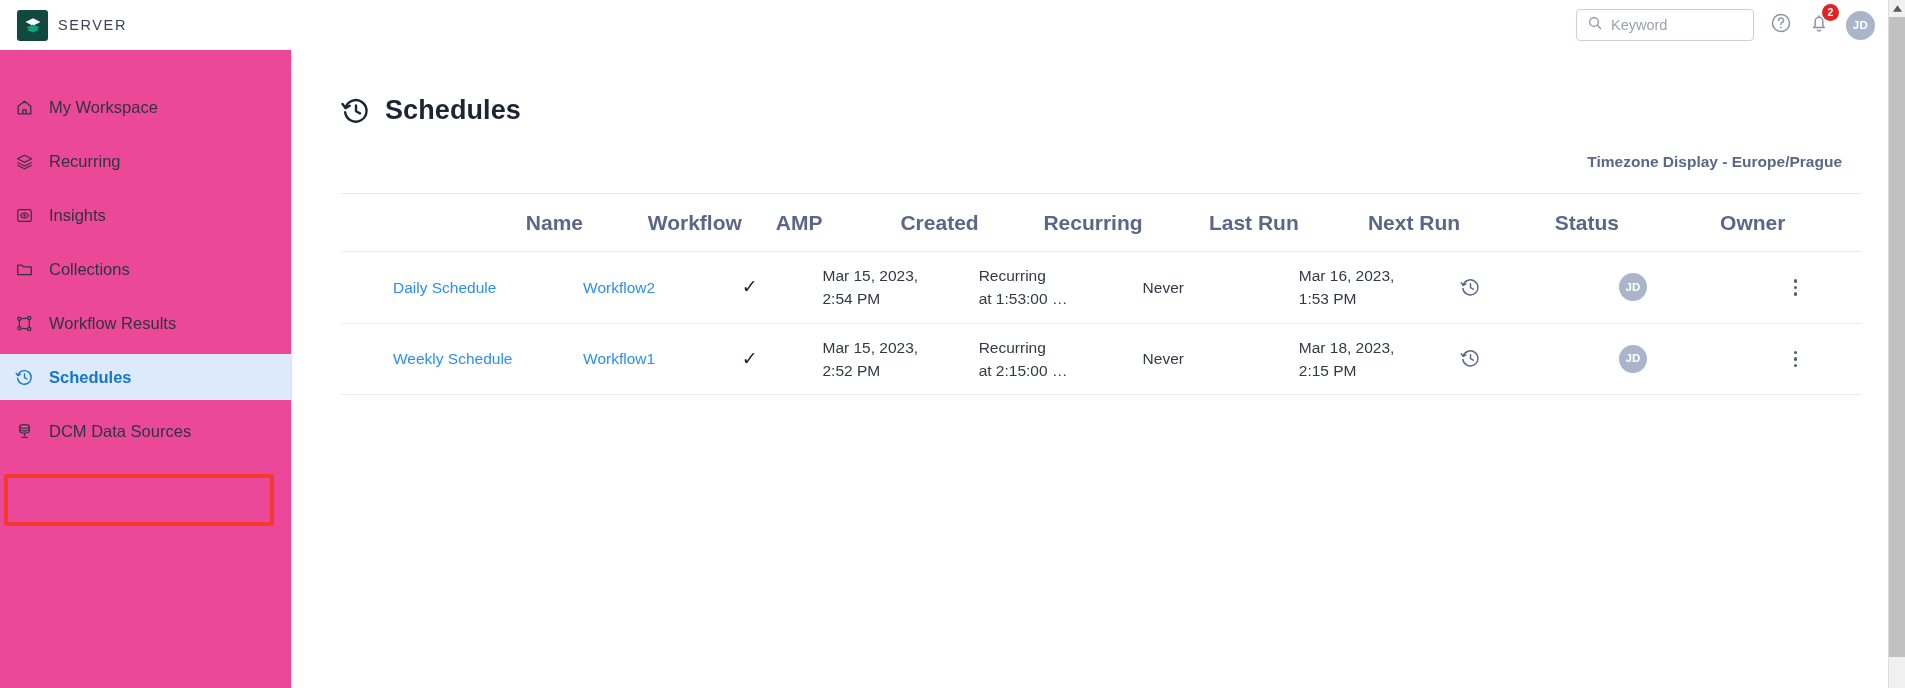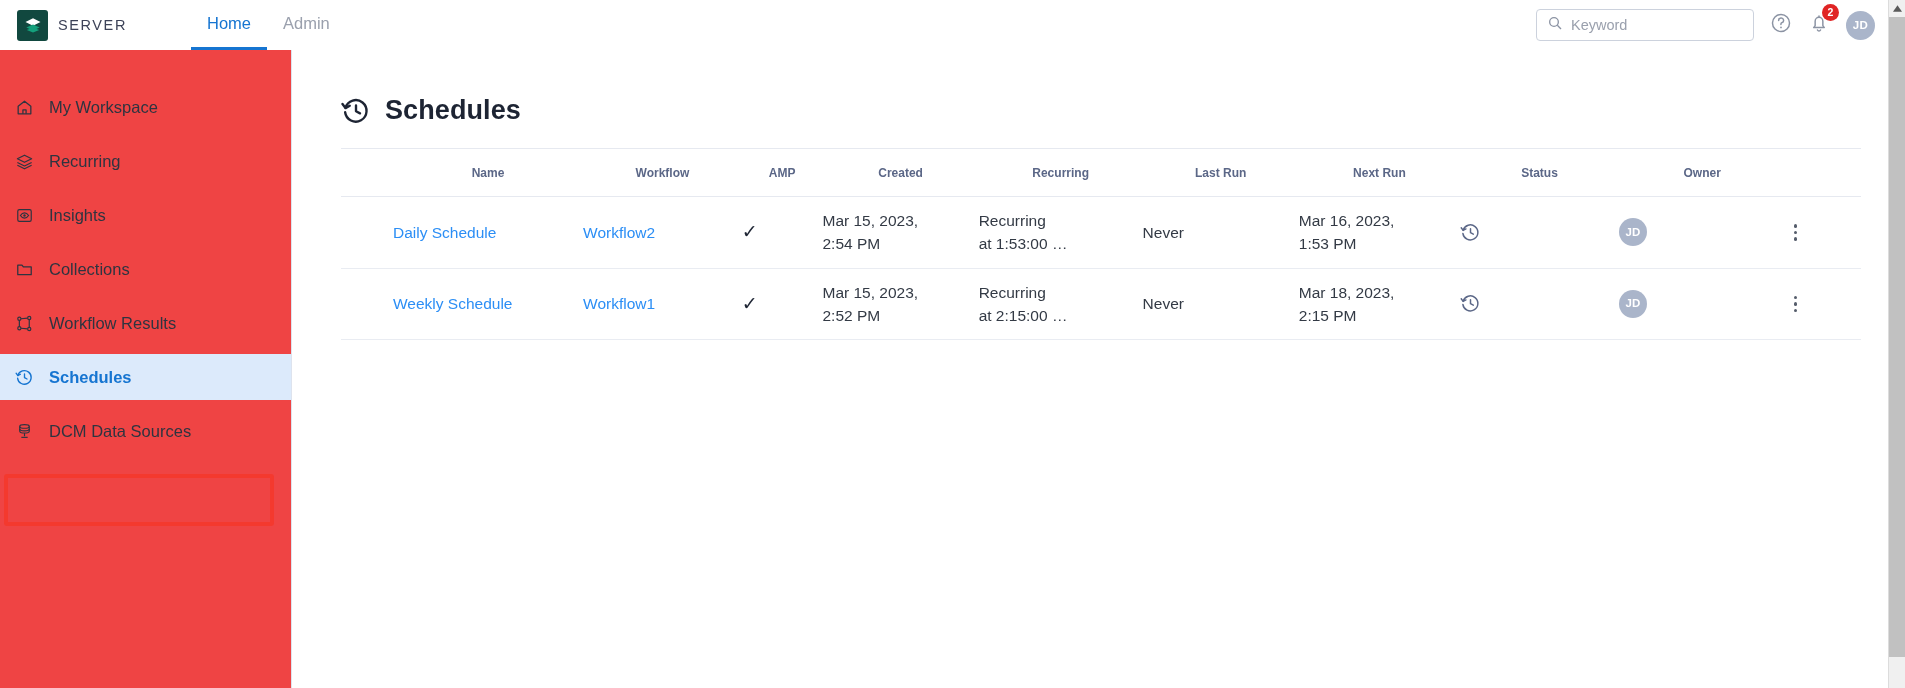--- a/index.html
+++ b/index.html
@@ -39,21 +39,21 @@
     border-bottom: 3px solid transparent;
     height: 50px;
   }
   .nav-tab.active { color: #1675d1; border-bottom-color: #1675d1; font-weight: 400; }
 
   .topbar-right {
     margin-left: auto; display: flex; align-items: center;
     padding-right: 30px; gap: 16px;
   }
   .search-box {
-    width: 218px; height: 32px;
+    width: 178px; height: 32px;
     border: 1px solid #ccd2dd; border-radius: 4px;
     display: flex; align-items: center; padding: 0 10px;
     background: #fff;
   }
   .search-box input {
     border: none; outline: none; font-size: 14.5px;
     color: #4a5160; width: 100%; margin-left: 8px;
     font-family: "Liberation Sans", sans-serif; background: transparent;
   }
   .search-box input::placeholder { color: #9aa0ad; }
@@ -74,21 +74,21 @@
     display: flex; align-items: center; justify-content: center;
     cursor: pointer;
   }
 
   
   .body-row { display: flex; flex: 1; min-height: 0; position: relative; }
 
   
   .sidebar {
     width: 292px; min-width: 292px;
-    background: #ef4444;
+    background: #ec4899;
     border-right: 1px solid #dde3ee;
     padding-top: 34px;
     position: relative;
   }
   .side-item {
     display: flex; align-items: center;
     height: 46px; padding-left: 15px;
     font-size: 16.5px; color: #2e3440;
     cursor: pointer;
     margin-bottom: 8px;
@@ -128,22 +128,22 @@
     text-align: right;
     padding-right: 63px;
     margin-top: 27px;
     font-size: 15.5px; font-weight: bold; color: #5b6787;
   }
 
   
   .table-wrap { padding: 0 44px 0 49px; margin-top: 22px; }
   table.sched { width: 100%; border-collapse: collapse; table-layout: fixed; }
   table.sched thead th {
-    text-align: center;
-    font-size: 12px; font-weight: bold; color: #5b6787;
+    text-align: right;
+    font-size: 21px; font-weight: bold; color: #5b6787;
     padding: 17px 0 16px 0;
     border-top: 1px solid #e6e9f0;
     border-bottom: 1px solid #e6e9f0;
     vertical-align: middle;
   }
   table.sched tbody td {
     font-size: 15.5px; color: #333a45;
     padding: 12px 0 12px 0;
     border-bottom: 1px solid #e9ecf2;
     vertical-align: middle;
@@ -202,24 +202,20 @@
       <div class="logo-square">
         <svg width="20" height="20" viewBox="0 0 24 24" aria-hidden="true">
           <polygon points="12,4 21,8.5 12,13 3,8.5" fill="#ffffff"></polygon>
           <polygon points="12,11.5 20,15 12,18.5 4,15" fill="#14a07c"></polygon>
           <polygon points="12,15 19.5,18 12,21 4.5,18" fill="#14a07c"></polygon>
         </svg>
       </div>
       <div class="brand-name">SERVER</div>
     </div>
 
-    <div class="nav-tabs">
-      <div class="nav-tab active">Home</div>
-      <div class="nav-tab">Admin</div>
-    </div>
 
     <div class="topbar-right">
 
       <div class="search-box">
         <span>
           <svg width="16" height="16" viewBox="0 0 24 24" fill="none" stroke="#8b93a3" stroke-width="2">
             <circle cx="10.5" cy="10.5" r="6.5"></circle>
               <line x1="15.5" y1="15.5" x2="21" y2="21"></line>
           </svg>
         </span>
@@ -347,20 +343,21 @@
         <span class="ph-ico">
           <svg width="30" height="30" viewBox="0 0 24 24" fill="none" stroke="currentColor" stroke-width="1.9" stroke-linecap="round" stroke-linejoin="round">
             <path d="M3.6 9.4A8.6 8.6 0 1 1 3.3 13"></path>
             <polyline points="1.2,6.4 3.6,9.7 7,7.8"></polyline>
             <polyline points="12,7.6 12,12.2 15.2,13.9"></polyline>
           </svg>
         </span>
         <span class="page-title">Schedules</span>
       </div>
 
+      <div class="tz-line">Timezone Display - Europe/Prague</div>
 
       <div class="table-wrap">
         <table class="sched">
           <thead>
             <tr>
               <th class="c-name">Name</th>
               <th class="c-workflow">Workflow</th>
               <th class="c-amp">AMP</th>
               <th class="c-created">Created</th>
               <th class="c-freq">Recurring</th>

